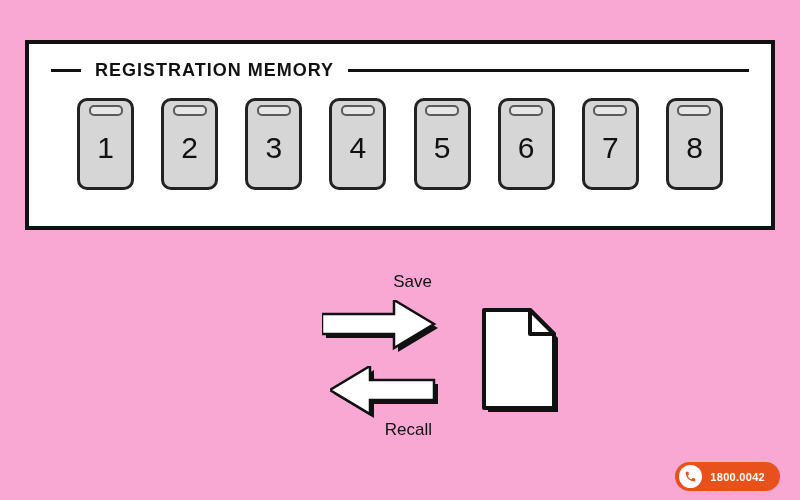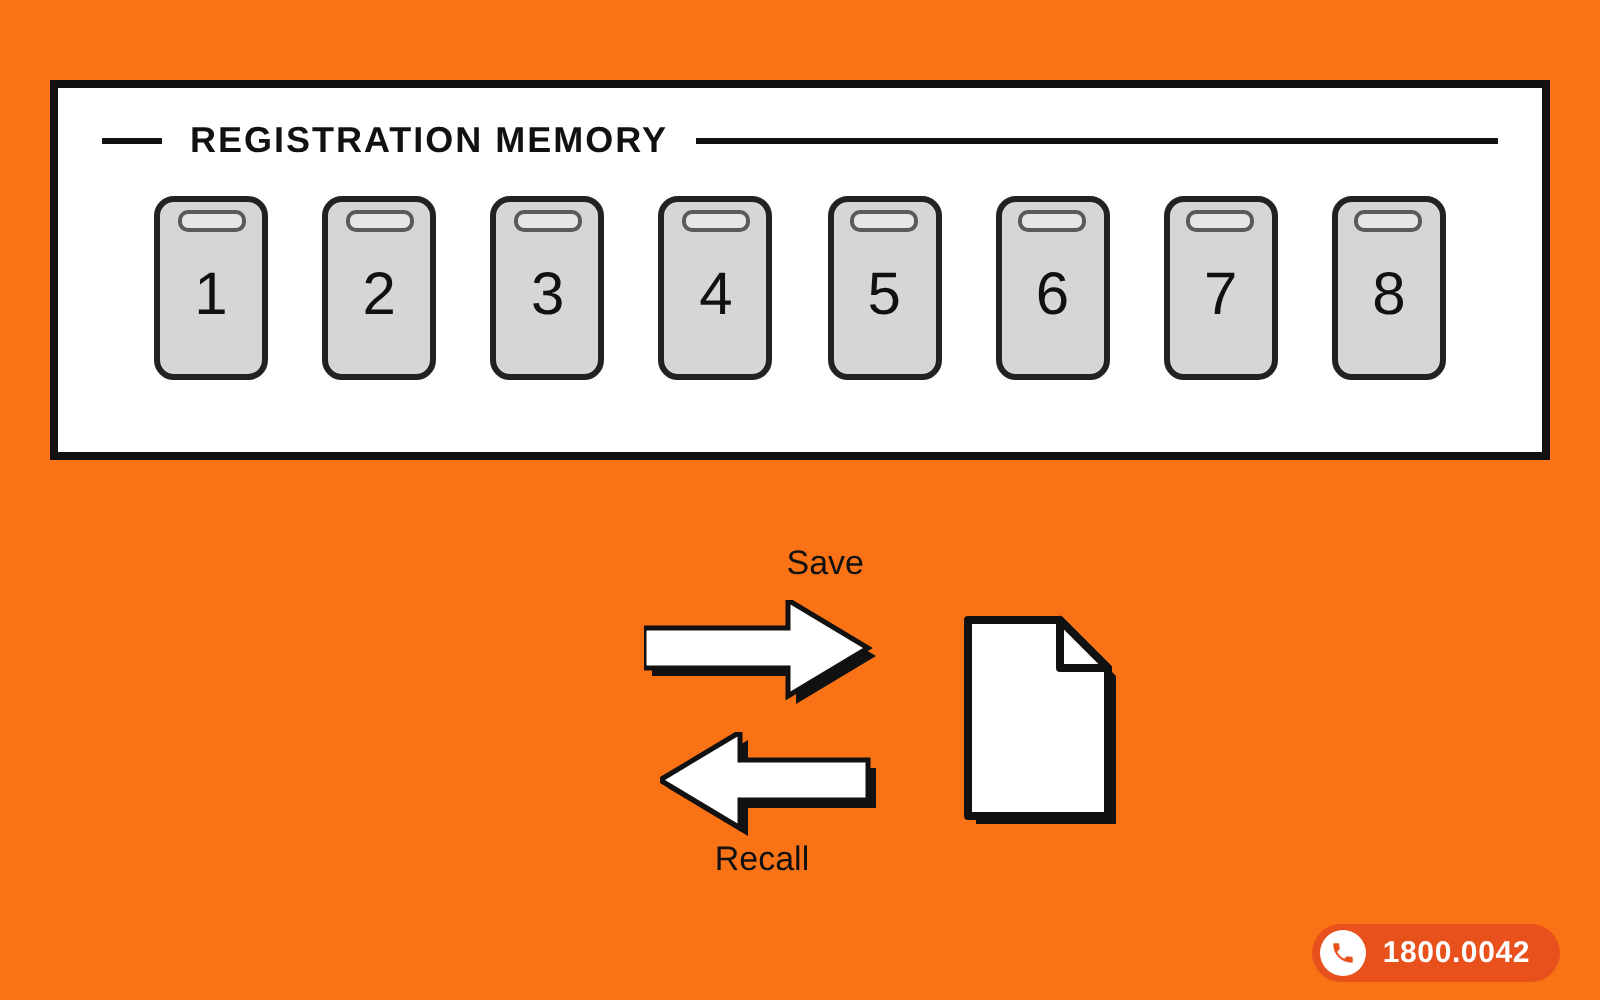--- a/index.html
+++ b/index.html
@@ -2,21 +2,21 @@
 <html><head>
 <meta charset="utf-8">
 <style>
   * { margin: 0; padding: 0; box-sizing: border-box; }
   html, body { background: #ffffff; }
   body {
     width: 800px; height: 500px;
     font-family: "Liberation Sans", sans-serif;
     color: #111;
   }
-  .stage { position: relative; width: 800px; height: 500px; background: #f97316; overflow: hidden; }
+  .stage { position: relative; width: 800px; height: 500px; background: #f9a8d4; overflow: hidden; }
 
   
   .panel {
     position: absolute; left: 25px; top: 40px;
     width: 750px; height: 190px;
     border: 4px solid #111; background: #fff;
   }
   .panel-title-row { display: flex; align-items: center; margin-top: 16px; padding: 0 22px; }
   .left-dash { width: 30px; height: 3px; background: #111; margin-right: 14px; flex: 0 0 auto; }
   .panel-title { font-weight: bold; font-size: 18px; letter-spacing: 1px; white-space: nowrap; }
@@ -32,36 +32,36 @@
     position: absolute; top: 4px; left: 50%; transform: translateX(-50%);
     width: 34px; height: 11px; background: #e6e6e6;
     border: 2px solid #5a5a5a; border-radius: 5px;
   }
   .num { font-size: 30px; color: #111; margin-top: 8px; }
 
   
   .save-label   { position: absolute; left: 322px; top: 272px; width: 110px; text-align: right; font-size: 17px; }
   .save-arrow   { position: absolute; left: 322px; top: 300px; }
   .recall-arrow { position: absolute; left: 330px; top: 366px; }
-  .recall-label { position: absolute; left: 330px; top: 420px; width: 102px; text-align: center; font-size: 17px; }
+  .recall-label { position: absolute; left: 330px; top: 420px; width: 102px; text-align: right; font-size: 17px; }
   .bank-file    { position: absolute; left: 478px; top: 306px; }
   .file-caption { position: absolute; left: 436px; top: 414px; width: 165px; text-align: center; font-size: 15px; line-height: 18px; }
 
   
   .badges { position: absolute; right: 20px; bottom: 9px; display: flex; gap: 7px; }
   .badge {
     display: flex; align-items: center; gap: 8px;
     background: #e8511b; border-radius: 16px;
     height: 29px; padding: 3px 15px 3px 4px;
   }
   .badge-icon-circle {
     width: 23px; height: 23px; border-radius: 50%; background: #fff;
     display: flex; align-items: center; justify-content: center; flex: 0 0 auto;
   }
-  .badge-text { color: #fff; font-weight: bold; font-size: 15px; letter-spacing: .3px; }
+  .badge-text { color: #fff; font-weight: bold; font-size: 11px; letter-spacing: .3px; }
 </style>
 </head>
 <body>
 
 <div class="stage">
 
   <div class="panel">
     <div class="panel-title-row">
       <span class="left-dash"></span>
       <span class="panel-title">REGISTRATION MEMORY</span>

